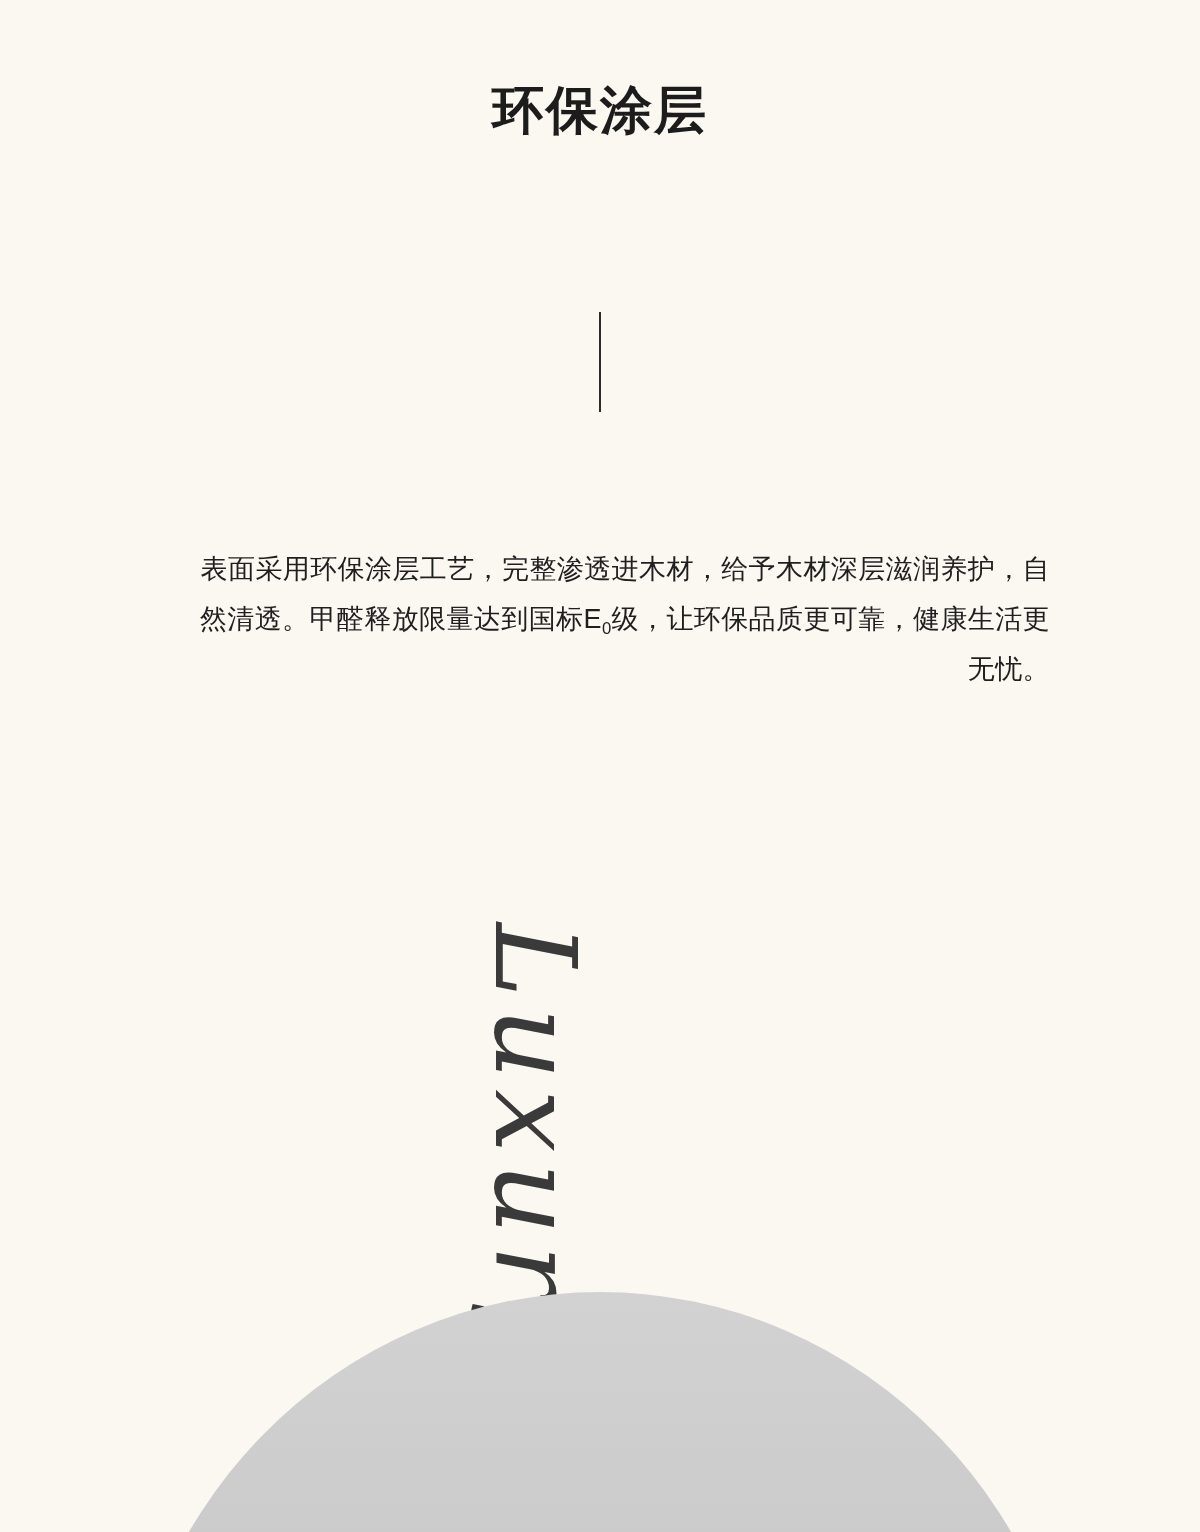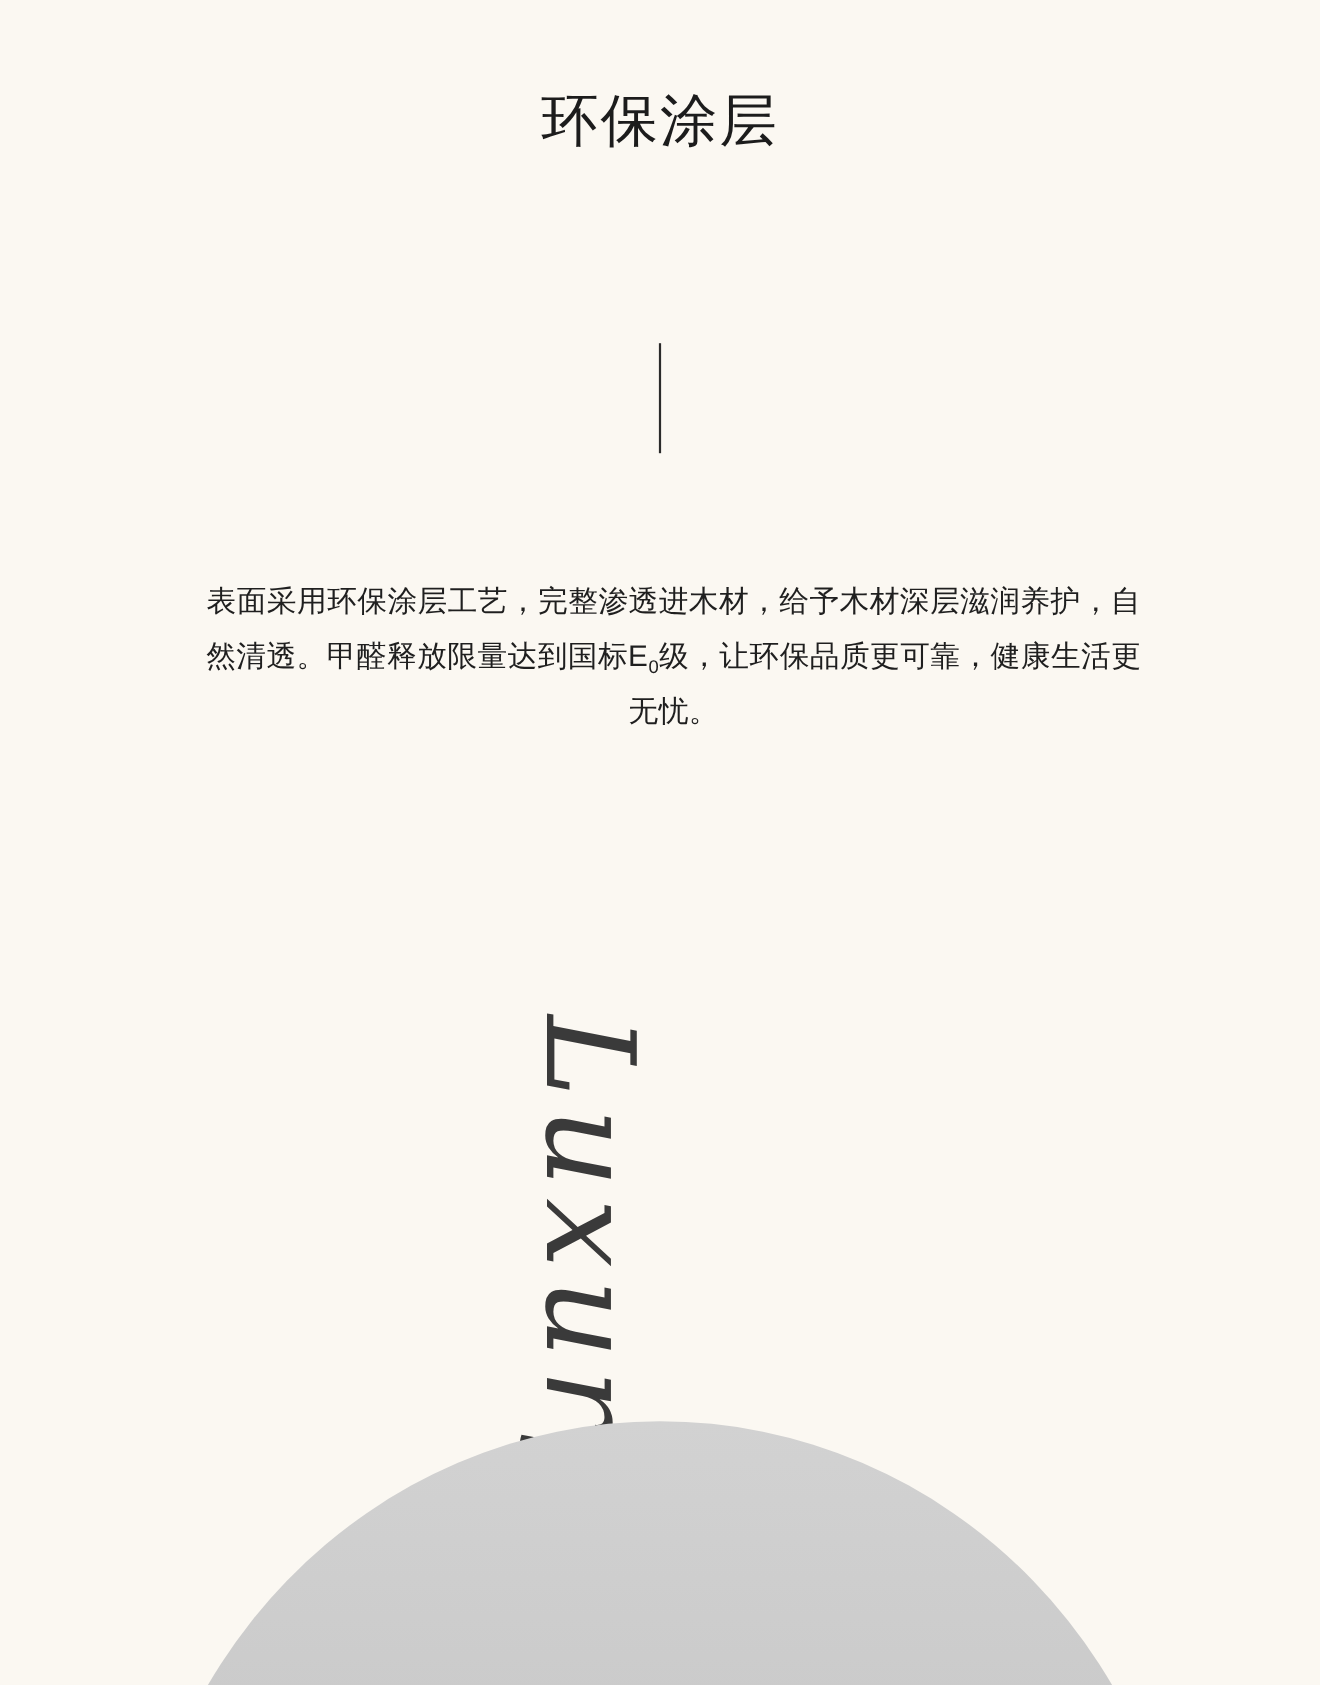--- a/index.html
+++ b/index.html
@@ -24,21 +24,21 @@
   }
 
   
   .heading {
     position: absolute;
     top: 62px;
     left: 0;
     width: 1200px;
     text-align: center;
     color: #1c1c1c;
-    font-weight: 400;
+    font-weight: 700;
     font-size: 52px;
     line-height: 1.85;
     letter-spacing: 2px;
   }
   .heading .line {
     display: block;
   }
 
   
   .divider-wrap {
@@ -51,28 +51,28 @@
   }
   .divider {
     width: 2px;
     height: 100px;
     background: #2b2b2b;
   }
 
   
   .body-text {
     position: absolute;
-    top: 495px;
+    top: 518px;
     left: 175px;
     width: 875px;
     color: #1f1f1f;
     font-size: 27px;
     line-height: 1.85;
     letter-spacing: 0.4px;
-    text-align: center;
+    text-align: right;
   }
   .body-text sub {
     font-size: 0.62em;
     vertical-align: sub;
     line-height: 0;
   }
 
   
   .script-wrap {
     position: absolute;

